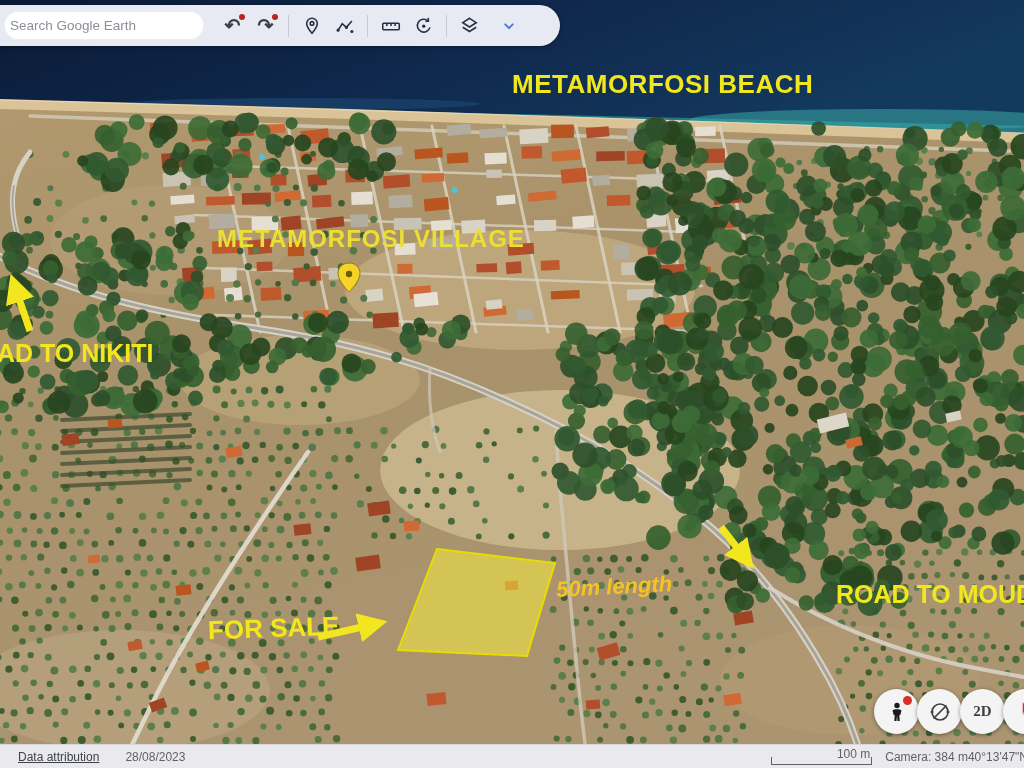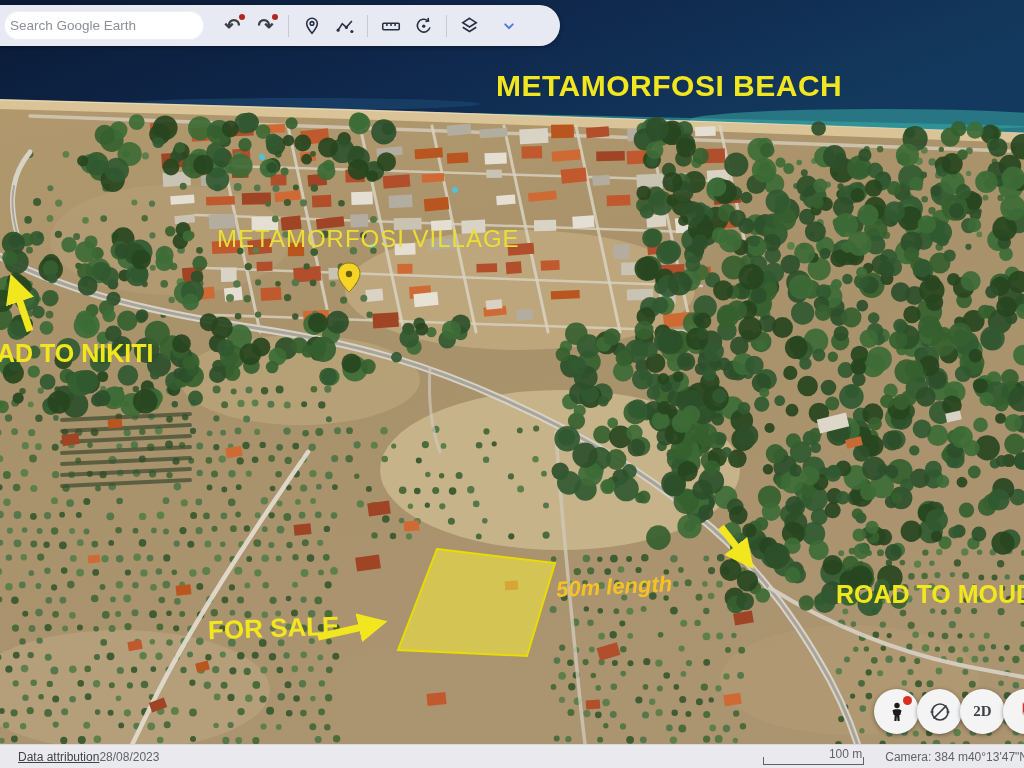--- a/index.html
+++ b/index.html
@@ -19,45 +19,45 @@
   .tbtn{position:relative;width:33px;height:34px;border:none;background:transparent;display:flex;
         align-items:center;justify-content:center;cursor:pointer;padding:0;}
   .tbtn .glyph{font-size:19px;line-height:1;color:#3a4046;font-weight:bold;}
   .tbtn .dot{position:absolute;top:5px;right:4px;width:6px;height:6px;border-radius:3px;background:#b3261e;}
   .sep{width:1px;height:22px;background:#c6cad6;margin:0 6px;}
   .tbtn svg{display:block;}
 
   
   .ylabel{position:absolute;color:#f2e71e;font-weight:700;white-space:nowrap;z-index:12;
           font-family:"Liberation Sans",sans-serif;}
-  #lbl-beach{left:496px;top:69px;font-size:30px;letter-spacing:.5px;}
-  #lbl-village{left:217px;top:225px;font-size:24px;font-weight:400;letter-spacing:1px;color:#ecdf33;}
+  #lbl-beach{left:512px;top:69px;font-size:26px;letter-spacing:.5px;}
+  #lbl-village{left:217px;top:225px;font-size:24px;font-weight:700;letter-spacing:1px;color:#ecdf33;}
   #lbl-nikiti{left:-3px;top:339px;font-size:25px;}
   #lbl-moud{left:836px;top:580px;font-size:25px;}
   #lbl-forsale{left:208px;top:613px;font-size:26px;transform:rotate(-2deg);}
   #lbl-length{left:556px;top:574px;font-size:22px;font-style:italic;transform:rotate(-3deg);color:#f5c226;}
 
   
   .mapbtn{position:absolute;top:689px;width:45px;height:45px;border-radius:50%;background:#f4f4f4;
           box-shadow:0 1px 4px rgba(0,0,0,.4);display:flex;align-items:center;justify-content:center;
           border:none;cursor:pointer;z-index:20;padding:0;}
   #btn-pegman{left:874px;}
   #btn-gyro{left:917px;}
   #btn-2d{left:960px;font-size:15px;font-weight:700;color:#3c4043;font-family:Liberation Serif, serif;}
   #btn-compass{left:1003px;}
   .pegdot{position:absolute;top:7px;right:7px;width:9px;height:9px;border-radius:5px;background:#d93025;}
 
   
   .statusbar{position:absolute;left:0;bottom:0;width:1024px;height:24px;background:#e9e9ee;
              border-top:1px solid #d7d7dc;display:flex;align-items:center;z-index:40;
              font-size:12px;color:#5f6368;box-sizing:border-box;}
   .statusbar .attr{margin-left:18px;color:#3f4349;text-decoration:underline;font-weight:500;cursor:pointer;}
-  .statusbar .date{}
+  .statusbar .date{margin-left:26px;}
   .statusbar .flex{flex:1;}
-  .scalebar{position:relative;width:101px;height:22px;margin-right:21px;}
+  .scalebar{position:relative;width:101px;height:22px;margin-right:13px;}
   .scalebar .lab{position:absolute;right:2px;top:1px;font-size:12px;}
   .scalebar .bar{position:absolute;left:0;right:0;bottom:3px;height:7px;
                  border-left:1.5px solid #5f6368;border-right:1.5px solid #5f6368;border-bottom:1.5px solid #5f6368;}
   .statusbar .cam{}
   .statusbar .coord{margin-right:-4px;white-space:nowrap;}
 </style>
 </head>
 <body>
 
 <div class="stage">

